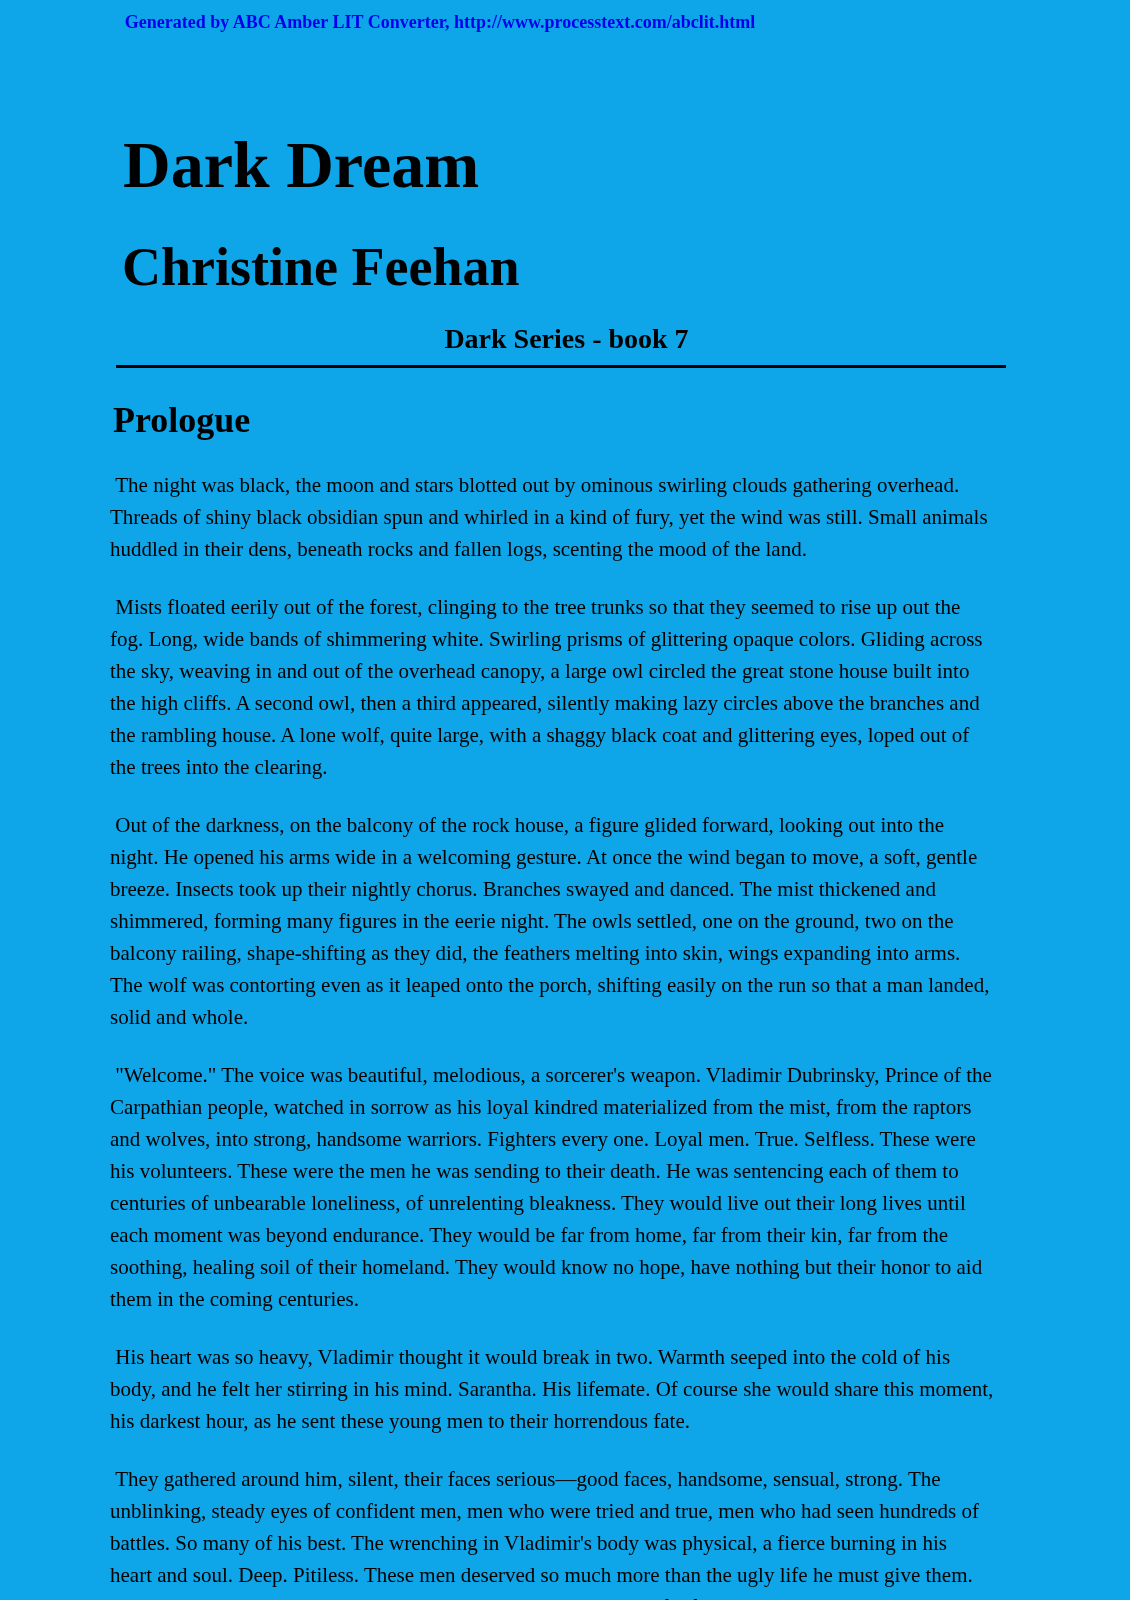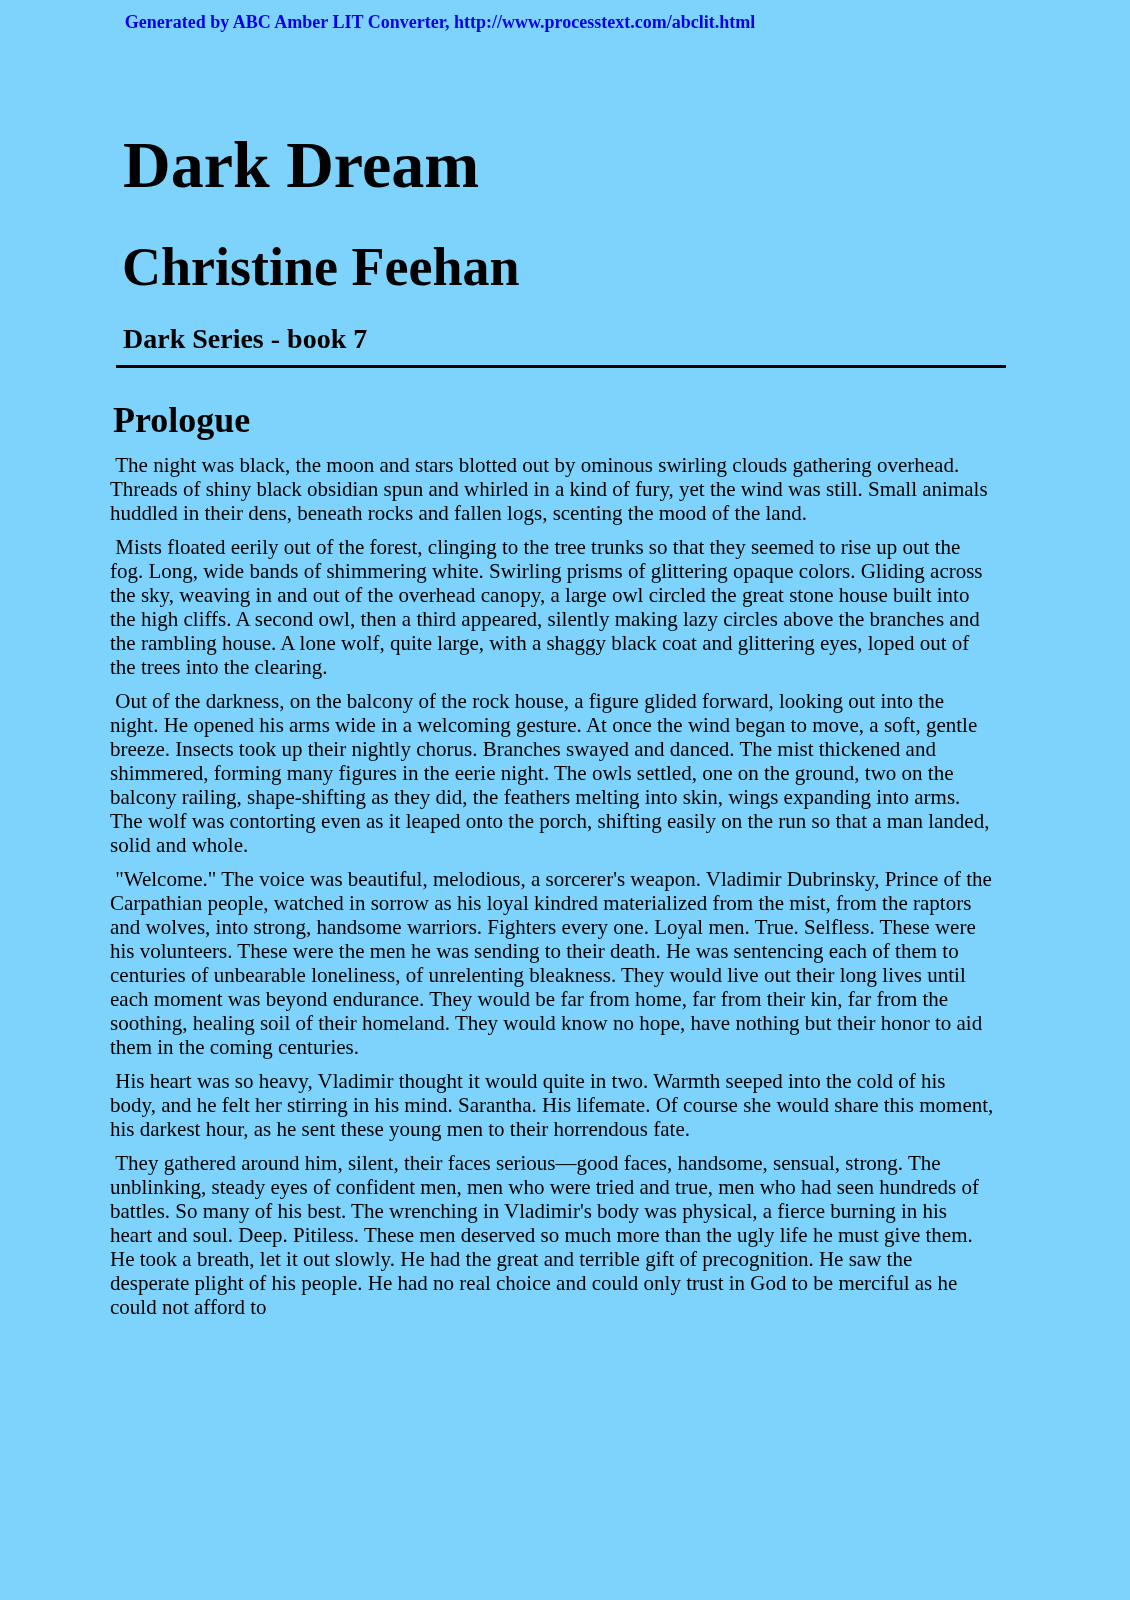--- a/index.html
+++ b/index.html
@@ -9,21 +9,21 @@
   }
   body {
     width: 1130px;
     height: 1600px;
     overflow: hidden;
   }
   .page {
     position: relative;
     width: 1130px;
     height: 1600px;
-    background: #7dd3fc;
+    background: #0ea5e9;
     font-family: "Liberation Serif", "DejaVu Serif", serif;
     color: #000000;
   }
   .converter-header {
     width: 880px;
     padding-top: 12px;
     text-align: center;
     font-size: 18px;
     font-weight: 700;
     color: #0000EE;
@@ -43,38 +43,39 @@
     font-size: 54px;
     font-weight: 700;
     line-height: 1.2;
     margin: 32px 0 0 12px;
   }
   .series-line {
     font-size: 28px;
     font-weight: 700;
     line-height: 1.2;
     margin: 22px 0 10px 13px;
+    text-align: center;
   }
   .divider {
     border: none;
     border-top: 3px solid #000000;
     margin: 0 0 0 6px;
     width: 890px;
   }
   .chapter-heading {
     font-size: 36px;
     font-weight: 700;
     line-height: 1.25;
     margin: 30px 0 0 3px;
   }
   .body-para {
     width: 884px;
     font-size: 21px;
-    line-height: 24px;
-    margin: 10px 0;
+    line-height: 32px;
+    margin: 26px 0;
     white-space: pre-wrap;
     text-align: left;
   }
 </style>
 </head>
 <body>
 
 <div class="page">
 
   <div class="converter-header">Generated by ABC Amber LIT Converter, http://www.processtext.com/abclit.html</div>
@@ -89,18 +90,18 @@
 
     <hr class="divider">
 
     <h2 class="chapter-heading">Prologue</h2>
 
     <div>
       <p class="body-para"> The night was black, the moon and stars blotted out by ominous swirling clouds gathering overhead. Threads of shiny black obsidian spun and whirled in a kind of fury, yet the wind was still. Small animals huddled in their dens, beneath rocks and fallen logs, scenting the mood of the land.</p>
       <p class="body-para"> Mists floated eerily out of the forest, clinging to the tree trunks so that they seemed to rise up out the fog. Long, wide bands of shimmering white. Swirling prisms of glittering opaque colors. Gliding across the sky, weaving in and out of the overhead canopy, a large owl circled the great stone house built into the high cliffs. A second owl, then a third appeared, silently making lazy circles above the branches and the rambling house. A lone wolf, quite large, with a shaggy black coat and glittering eyes, loped out of the trees into the clearing.</p>
       <p class="body-para"> Out of the darkness, on the balcony of the rock house, a figure glided forward, looking out into the night. He opened his arms wide in a welcoming gesture. At once the wind began to move, a soft, gentle breeze. Insects took up their nightly chorus. Branches swayed and danced. The mist thickened and shimmered, forming many figures in the eerie night. The owls settled, one on the ground, two on the balcony railing, shape-shifting as they did, the feathers melting into skin, wings expanding into arms. The wolf was contorting even as it leaped onto the porch, shifting easily on the run so that a man landed, solid and whole.</p>
       <p class="body-para"> "Welcome." The voice was beautiful, melodious, a sorcerer's weapon. Vladimir Dubrinsky, Prince of the Carpathian people, watched in sorrow as his loyal kindred materialized from the mist, from the raptors and wolves, into strong, handsome warriors. Fighters every one. Loyal men. True. Selfless. These were his volunteers. These were the men he was sending to their death. He was sentencing each of them to centuries of unbearable loneliness, of unrelenting bleakness. They would live out their long lives until each moment was beyond endurance. They would be far from home, far from their kin, far from the soothing, healing soil of their homeland. They would know no hope, have nothing but their honor to aid them in the coming centuries.</p>
-      <p class="body-para"> His heart was so heavy, Vladimir thought it would quite in two. Warmth seeped into the cold of his body, and he felt her stirring in his mind. Sarantha. His lifemate. Of course she would share this moment, his darkest hour, as he sent these young men to their horrendous fate.</p>
+      <p class="body-para"> His heart was so heavy, Vladimir thought it would break in two. Warmth seeped into the cold of his body, and he felt her stirring in his mind. Sarantha. His lifemate. Of course she would share this moment, his darkest hour, as he sent these young men to their horrendous fate.</p>
       <p class="body-para"> They gathered around him, silent, their faces serious—good faces, handsome, sensual, strong. The unblinking, steady eyes of confident men, men who were tried and true, men who had seen hundreds of battles. So many of his best. The wrenching in Vladimir's body was physical, a fierce burning in his heart and soul. Deep. Pitiless. These men deserved so much more than the ugly life he must give them. He took a breath, let it out slowly. He had the great and terrible gift of precognition. He saw the desperate plight of his people. He had no real choice and could only trust in God to be merciful as he could not afford to</p>
     </div>
 
   </div>
 </div>
 
 </body></html>

